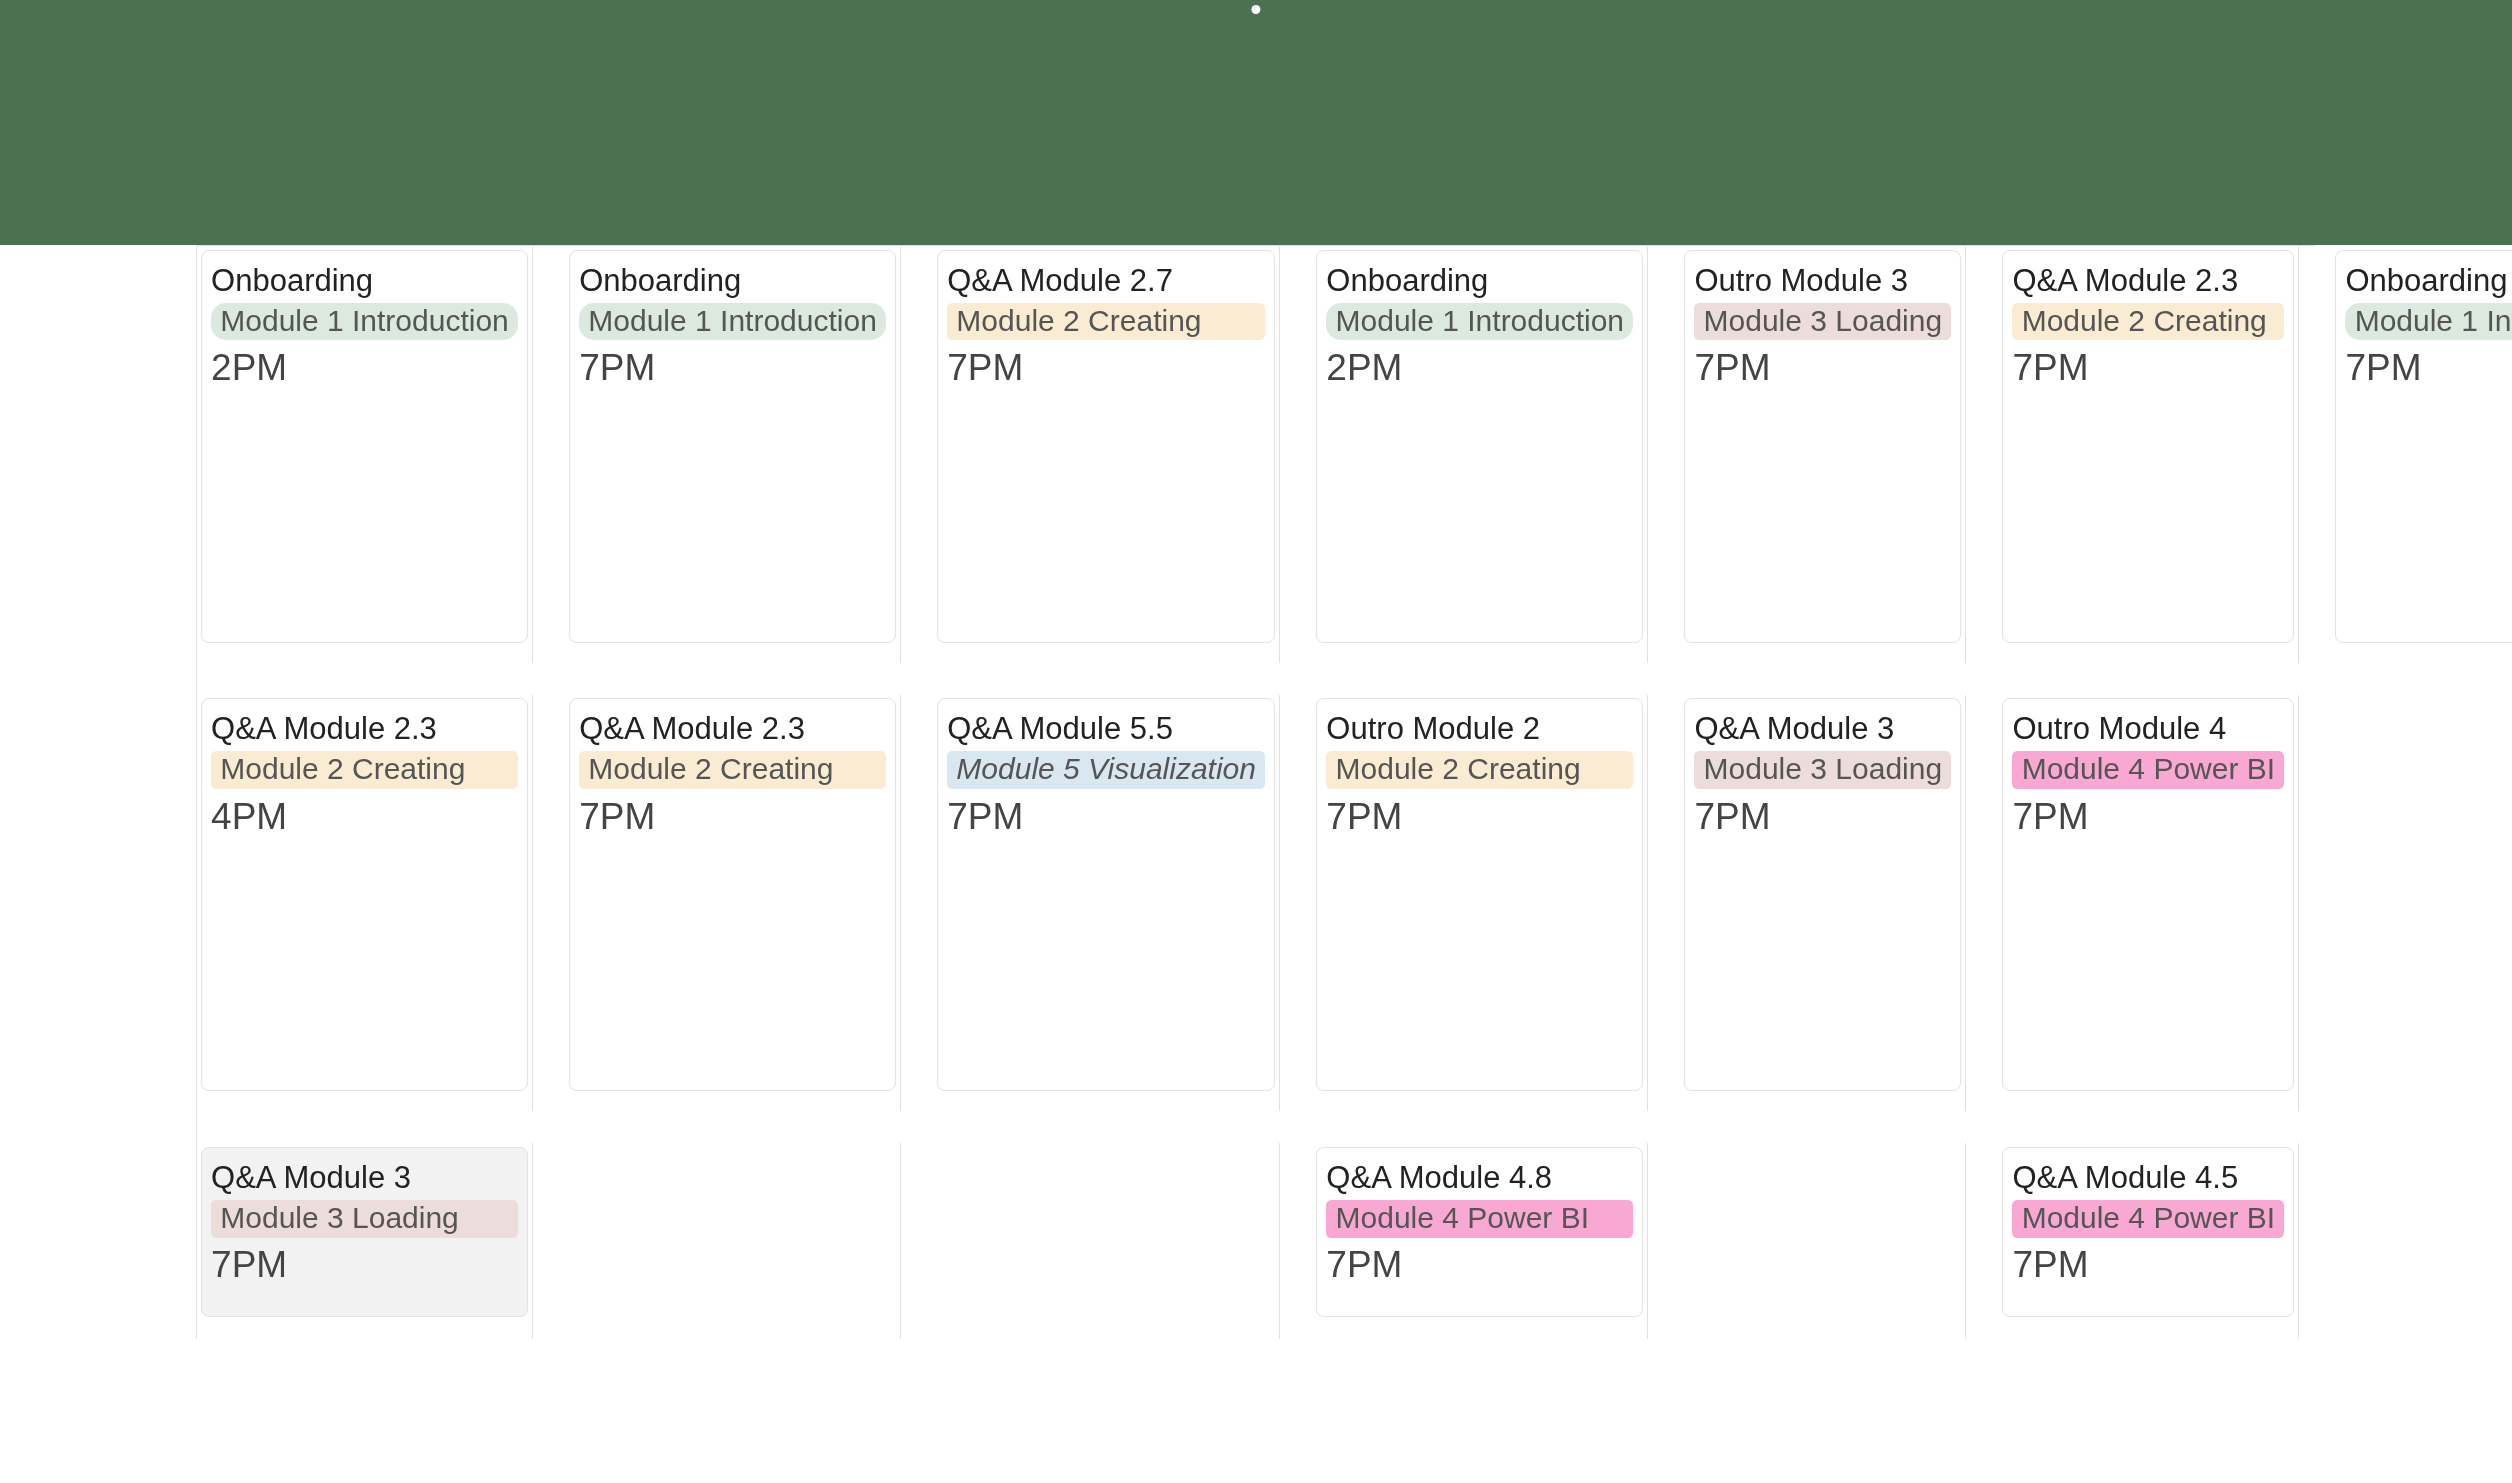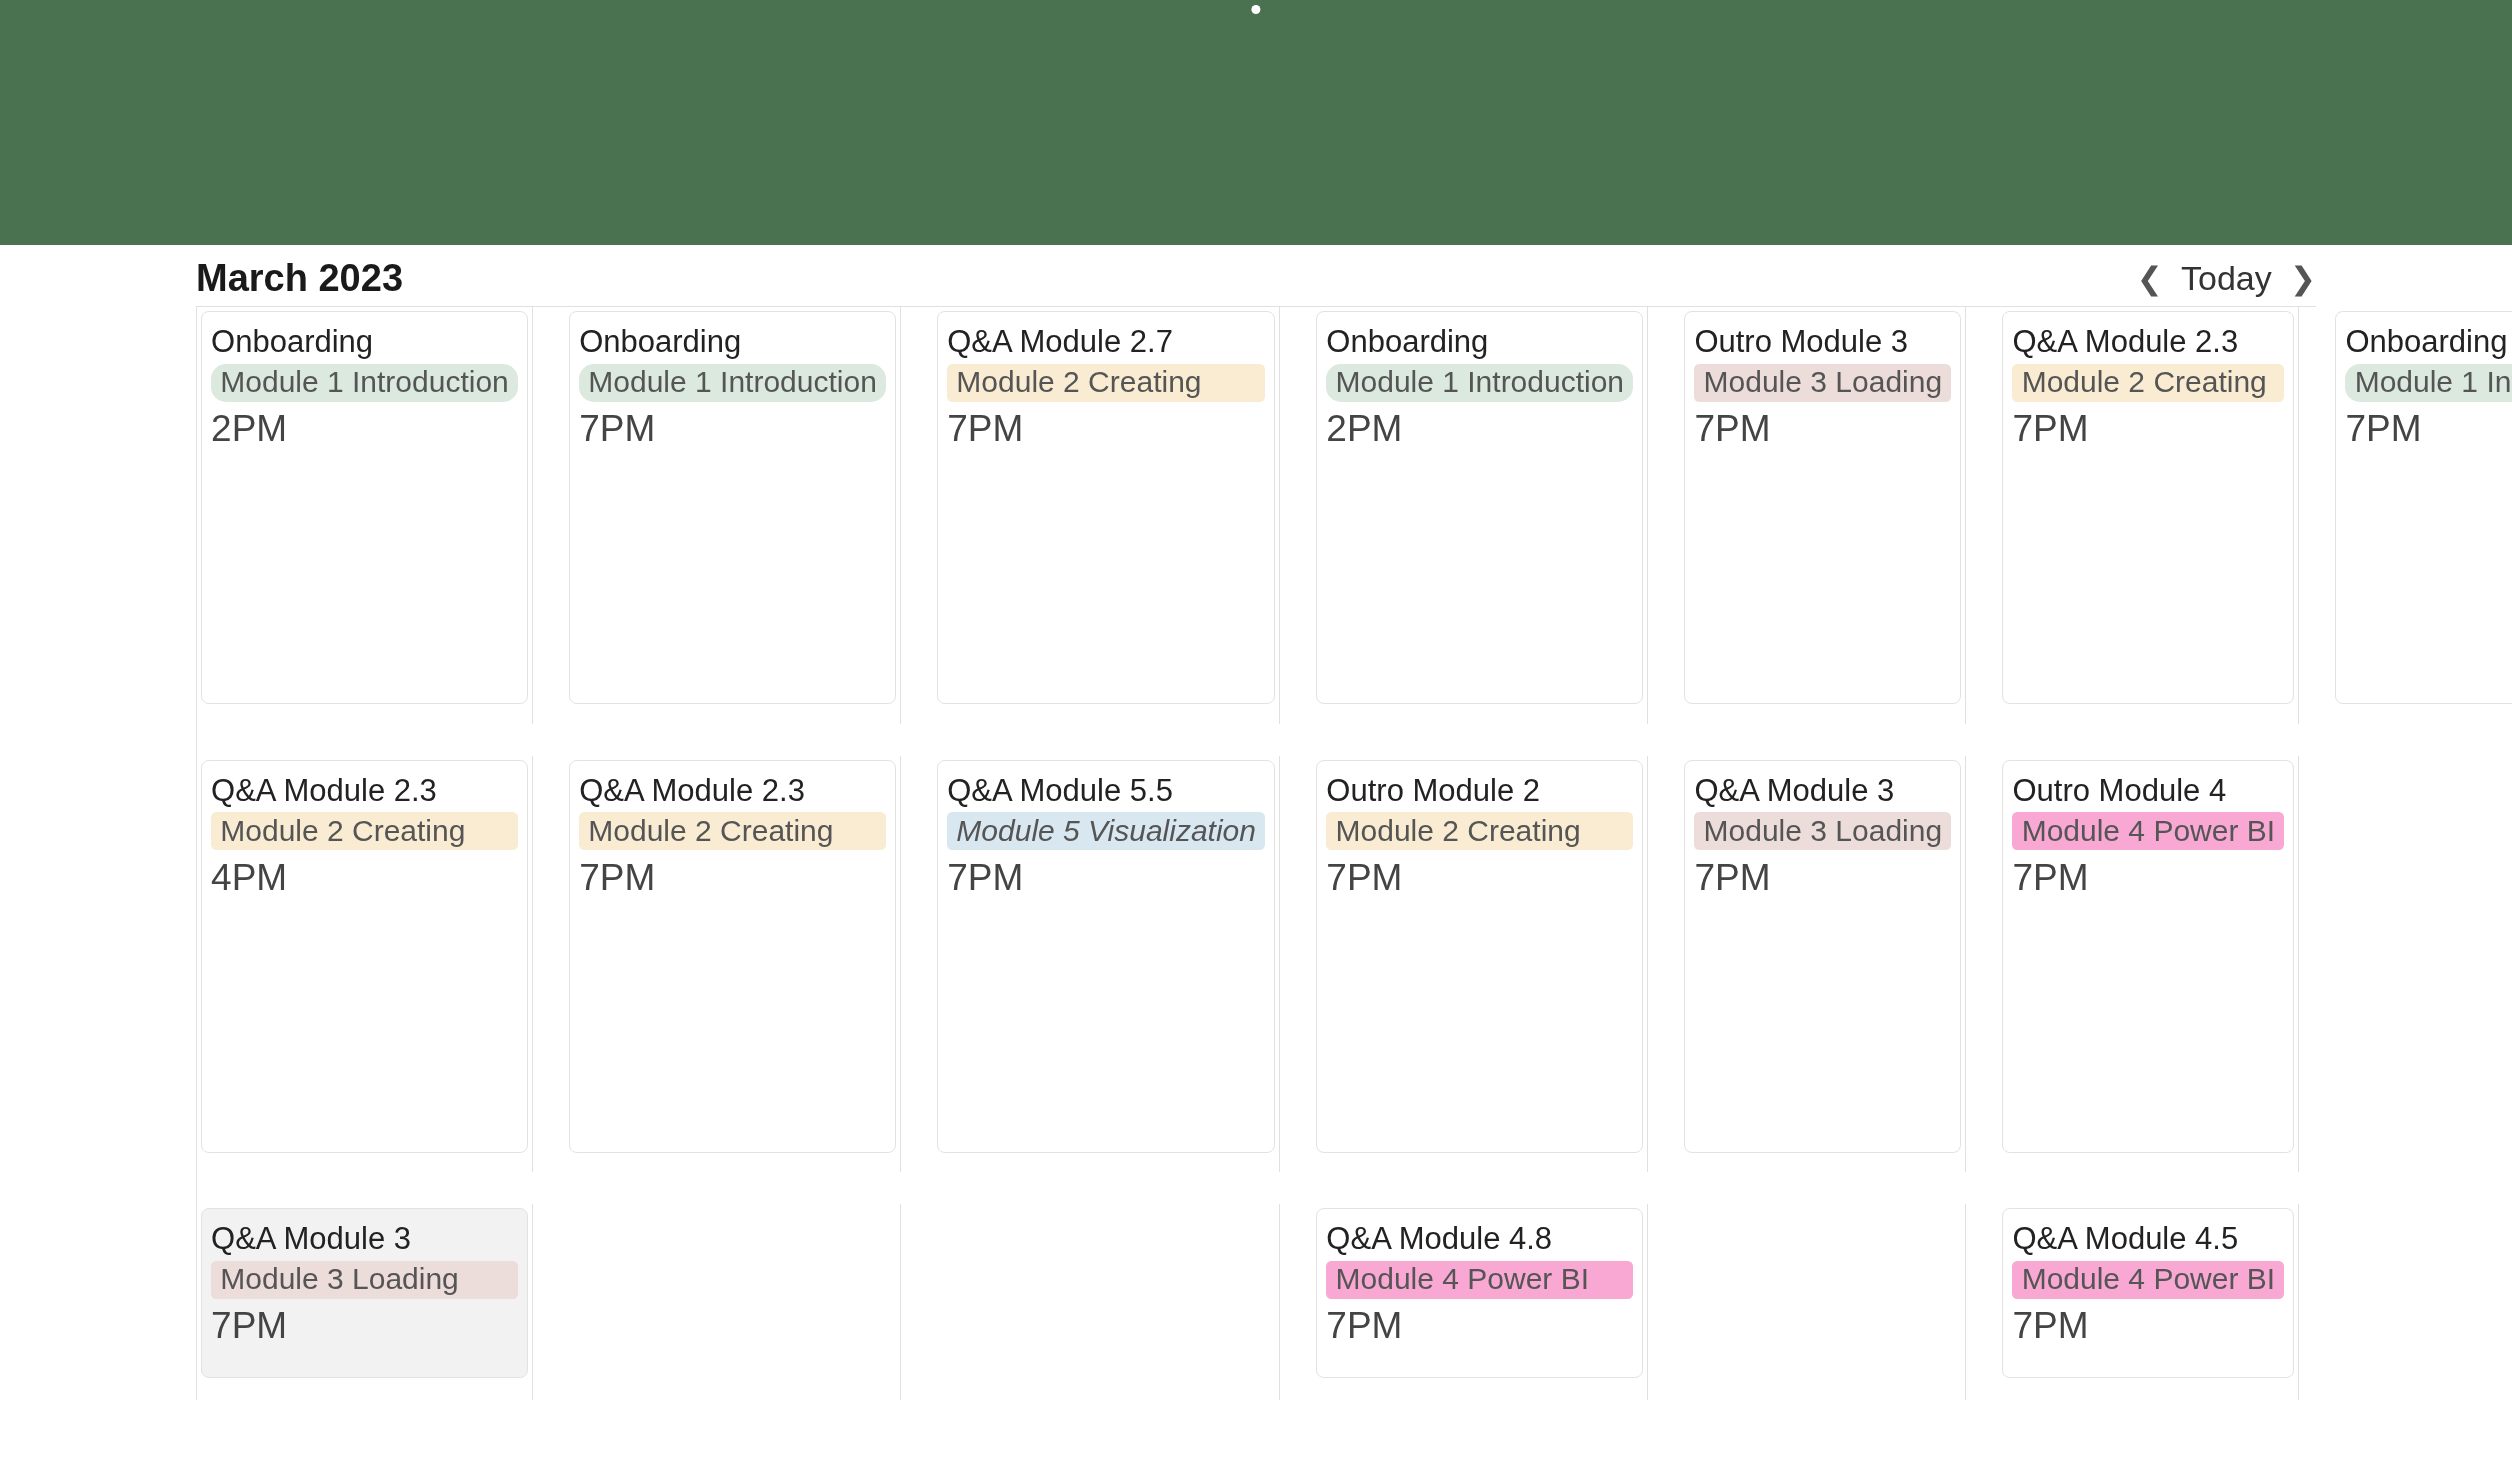--- a/index.html
+++ b/index.html
@@ -117,28 +117,20 @@
 </style>
 </head>
 <body>
 
 <div class="banner">
   <div class="dot"></div>
 </div>
 
 <div class="page">
 
-  <div class="cal-header">
-    <div class="cal-title">March 2023</div>
-    <div class="cal-nav">
-      <span class="chev">❮</span>
-      <span class="today">Today</span>
-      <span class="chev">❯</span>
-    </div>
-  </div>
 
 
   <div class="grid" id="calendar-grid">
       <div class="day-cell">
         <div class="event-card">
           <div class="event-title">Onboarding</div>
           <div class="event-tag tag-green">Module 1 Introduction</div>
           <div class="event-time">2PM</div>
         </div>
       </div>

